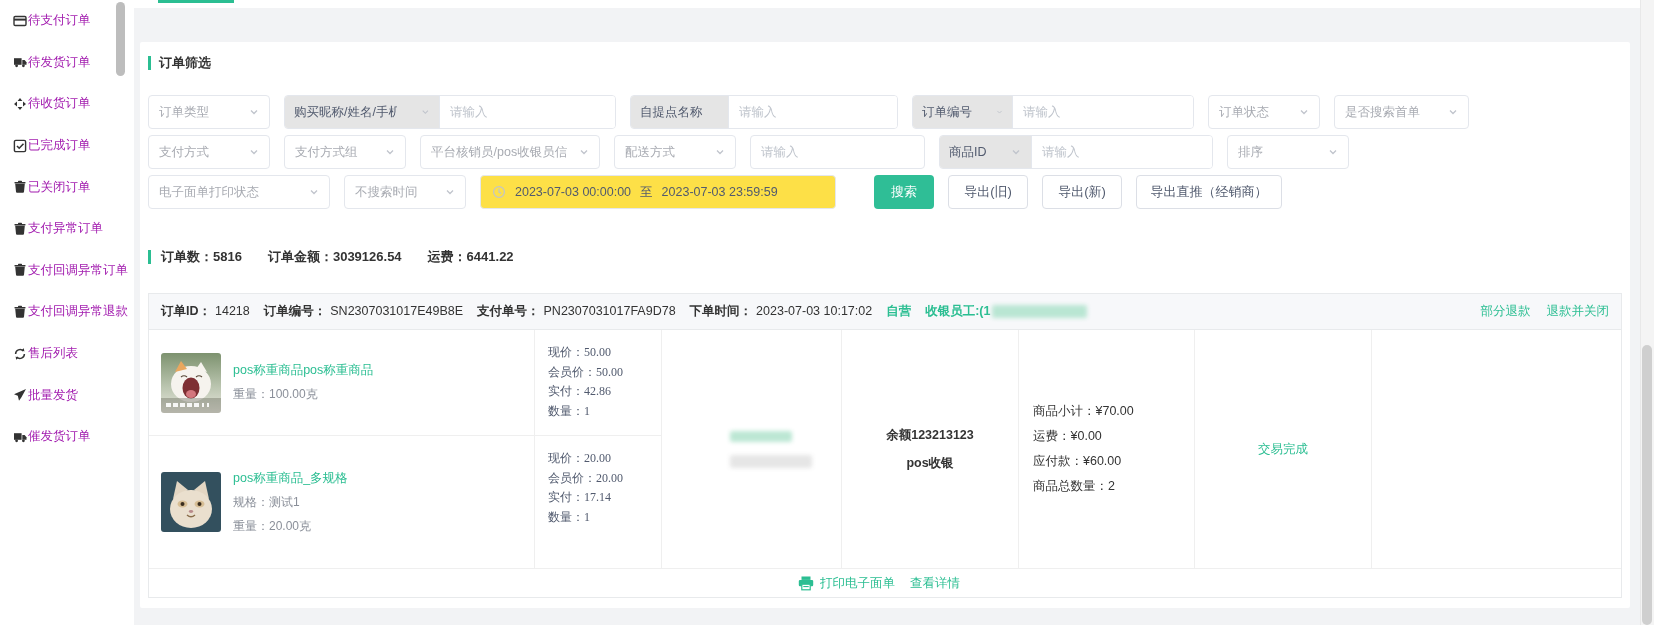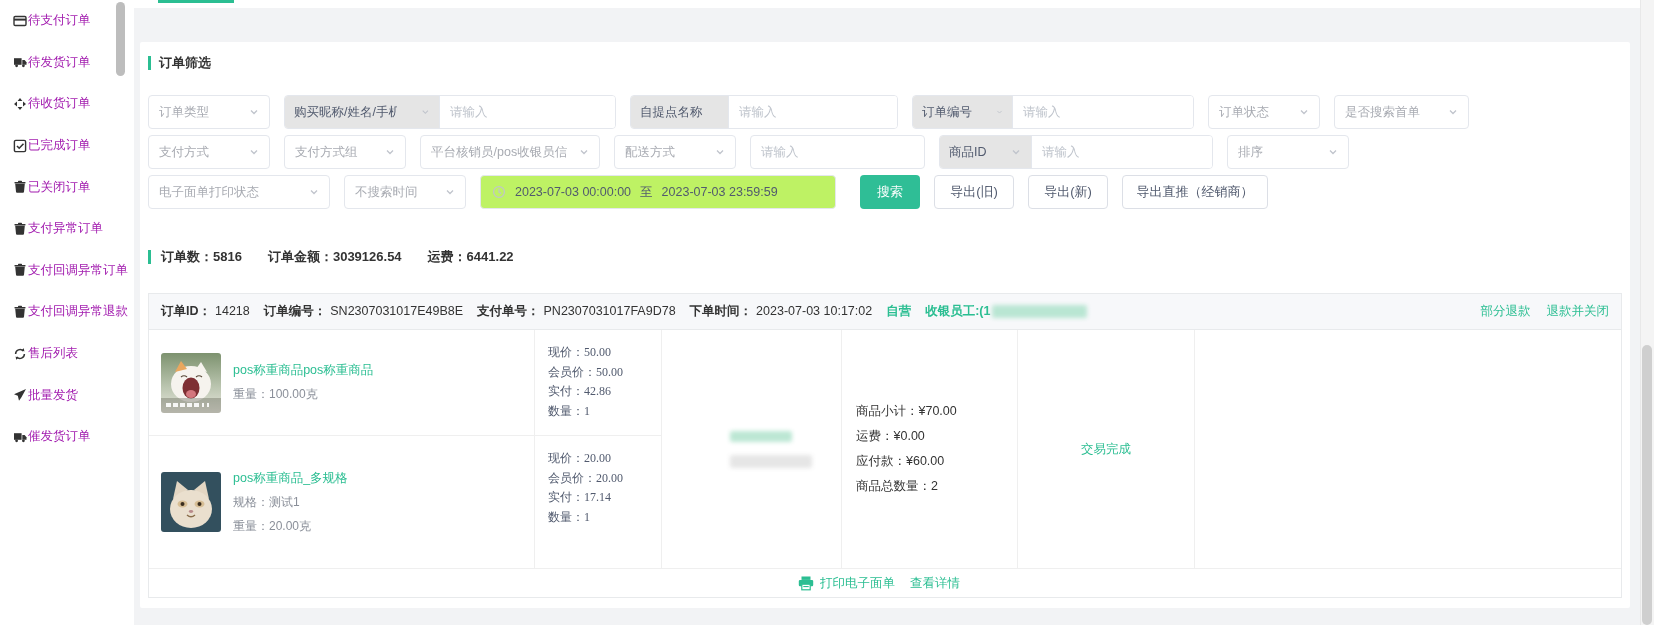--- a/index.html
+++ b/index.html
@@ -28,24 +28,24 @@
   .frow.first { margin-top:23px; }
 
   .sel { height:34px; border:1px solid #e4e7ed; border-radius:4px; background:#fff; display:flex; align-items:center; justify-content:space-between; padding:0 10px; color:#a8abb2; cursor:pointer; overflow:hidden; }
   .sel > span { white-space:nowrap; overflow:hidden; }
   .igroup { height:34px; border:1px solid #e4e7ed; border-radius:4px; background:#fff; display:flex; overflow:hidden; }
   .iglabel { background:#e5e5e5; display:flex; align-items:center; gap:24px; padding:0 9px; color:#515a6e; border-right:1px solid #e4e7ed; white-space:nowrap; cursor:pointer; }
   .igroup input, .inp { border:0; outline:0; font-size:12.5px; color:#333; padding:0 10px; min-width:0; font-family:inherit; background:#fff; }
   .inp { height:34px; border:1px solid #e4e7ed; border-radius:4px; }
   input::placeholder { color:#bfc4cc; }
 
-  .date-range { height:34px; width:356px; border:1px solid #e4e7ed; border-radius:4px; background:#bef264; display:flex; align-items:center; gap:9px; padding:0 11px; color:#515a6e; cursor:pointer; white-space:nowrap; }
+  .date-range { height:34px; width:356px; border:1px solid #e4e7ed; border-radius:4px; background:#fde047; display:flex; align-items:center; gap:9px; padding:0 11px; color:#515a6e; cursor:pointer; white-space:nowrap; }
 
   .btn { height:34px; border-radius:4px; font-size:13px; display:flex; align-items:center; justify-content:center; cursor:pointer; white-space:nowrap; }
-  .btn-primary { background:#2FBE96; color:#fff; width:60px; border:0; margin-left:10px; }
+  .btn-primary { background:#2FBE96; color:#fff; width:60px; border:0; margin-left:24px; }
   .btn-plain { background:#fff; border:1px solid #dcdfe6; color:#515a6e; }
 
   
   .summary { display:flex; align-items:center; gap:10px; font-weight:bold; font-size:13px; color:#333; }
   .summary .pair { margin-right:16px; white-space:nowrap; }
 
   
   .order-box { margin-top:27px; border:1px solid #e8eaec; height:305px; display:flex; flex-direction:column; }
   .o-header { height:36px; flex:0 0 auto; background:#f7f8fa; border-bottom:1px solid #e8eaec; display:flex; align-items:center; gap:14px; padding:0 12px; white-space:nowrap; }
   .pair b { font-weight:bold; margin-right:4px; color:#333; }
@@ -406,20 +406,24 @@
             <div>实付：17.14</div>
             <div>数量：1</div>
           </div>
         </div>
 
         <div class="col col-buyer">
           <div class="buyer-blur-1"></div>
           <div class="buyer-blur-2"></div>
         </div>
 
+        <div class="col col-pay">
+          <span>余额123213123</span>
+          <span>pos收银</span>
+        </div>
 
         <div class="col col-totals">
           <div>商品小计：¥70.00</div>
           <div>运费：¥0.00</div>
           <div>应付款：¥60.00</div>
           <div>商品总数量：2</div>
         </div>
 
         <div class="col col-status">
           <span>交易完成</span>

